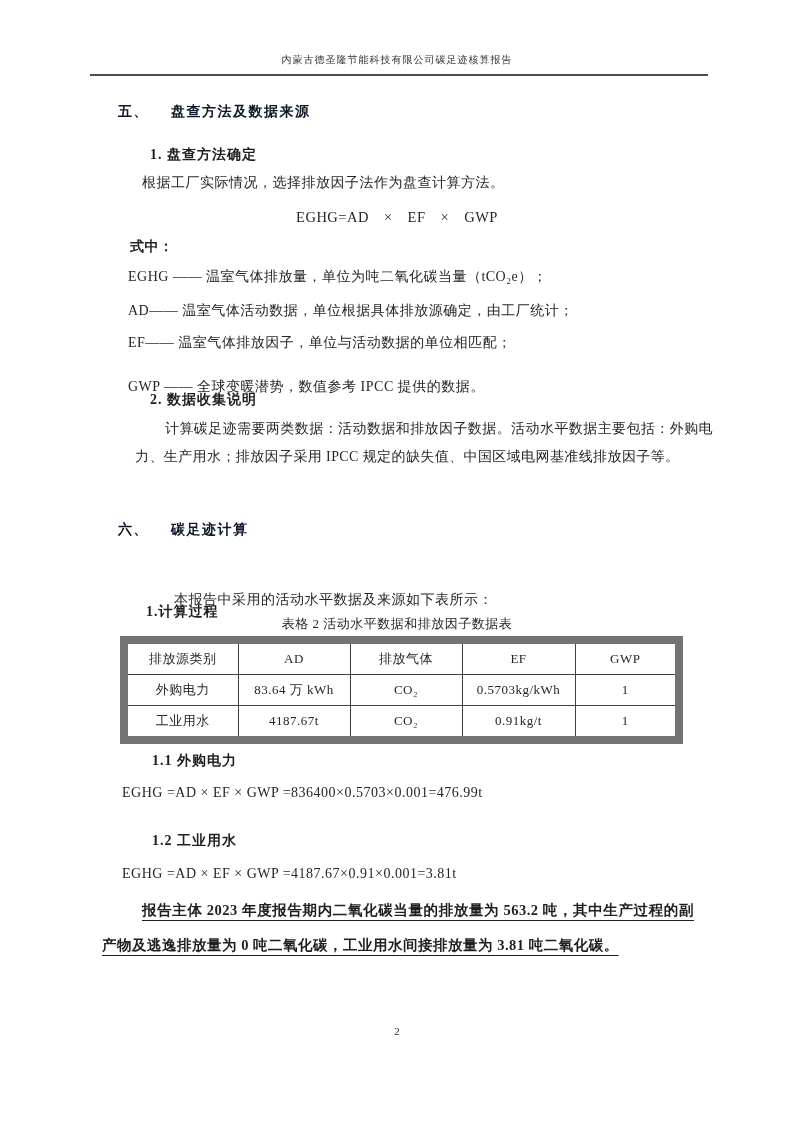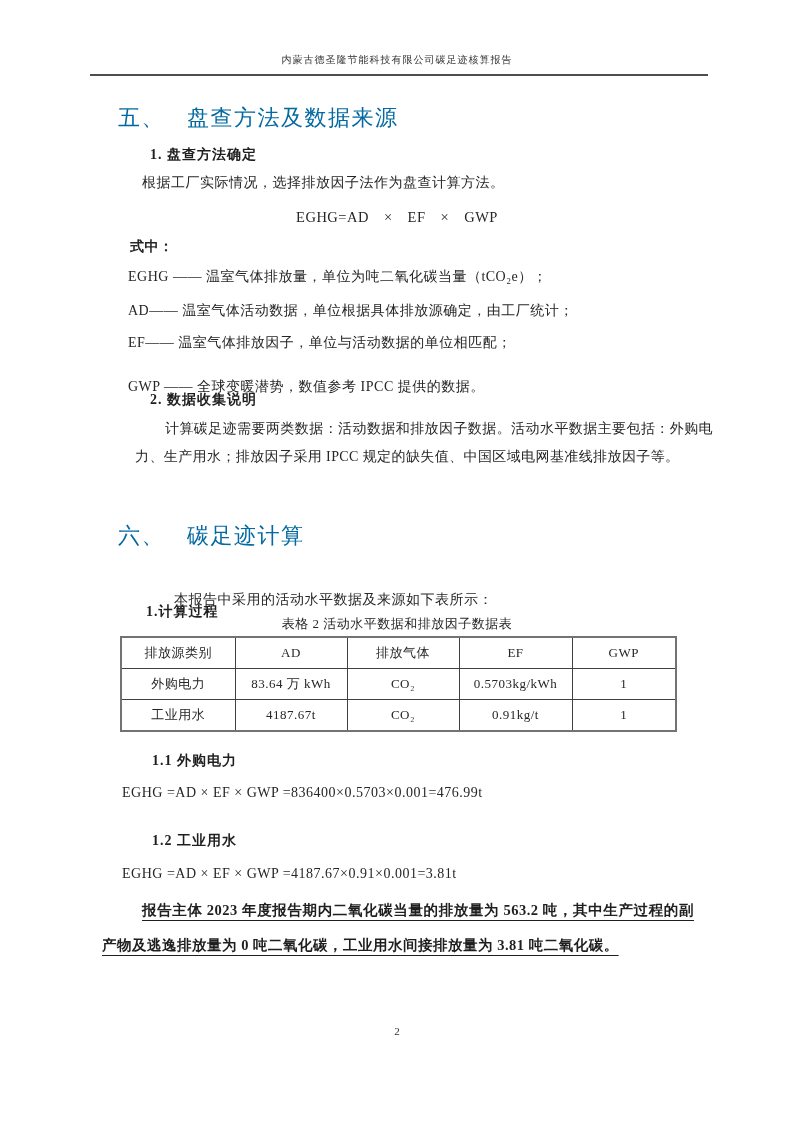--- a/index.html
+++ b/index.html
@@ -24,24 +24,24 @@
     font-size: 10px;
     letter-spacing: 1px;
     color: #333333;
   }
   .doc-header-rule {
     top: 74px; left: 90px; width: 618px; height: 2px;
     background: #4d4d4d;
   }
 
   .h-main {
-    font-size: 22px;
-    font-weight: normal;
+    font-size: 14px;
+    font-weight: bold;
     letter-spacing: 1.5px;
-    color: #0369a1;
+    color: #0f172a;
     white-space: nowrap;
   }
   .h-main .num { margin-right: 22px; }
   .h-main-5 { top: 103px; left: 118px; }
   .h-main-6 { top: 521px; left: 118px; }
 
   .h-sub {
     font-size: 14px;
     font-weight: bold;
     letter-spacing: 1px;
@@ -90,21 +90,21 @@
   table.data-table td, table.data-table th {
     border: 1px solid #404040;
     height: 30px;
     text-align: center;
     vertical-align: middle;
     font-weight: normal;
     letter-spacing: 0.5px;
     padding: 0 2px;
     overflow: hidden;
   }
-  table.data-table { border: 2px solid #737373; }
+  table.data-table { border: 8px solid #737373; }
 
   .conclusion {
     top: 893px; left: 102px; width: 592px;
     font-size: 14.5px;
     font-weight: bold;
     letter-spacing: 0.5px;
     line-height: 35px;
     text-indent: 40px;
     text-align: justify;
     color: #1f1f1f;

